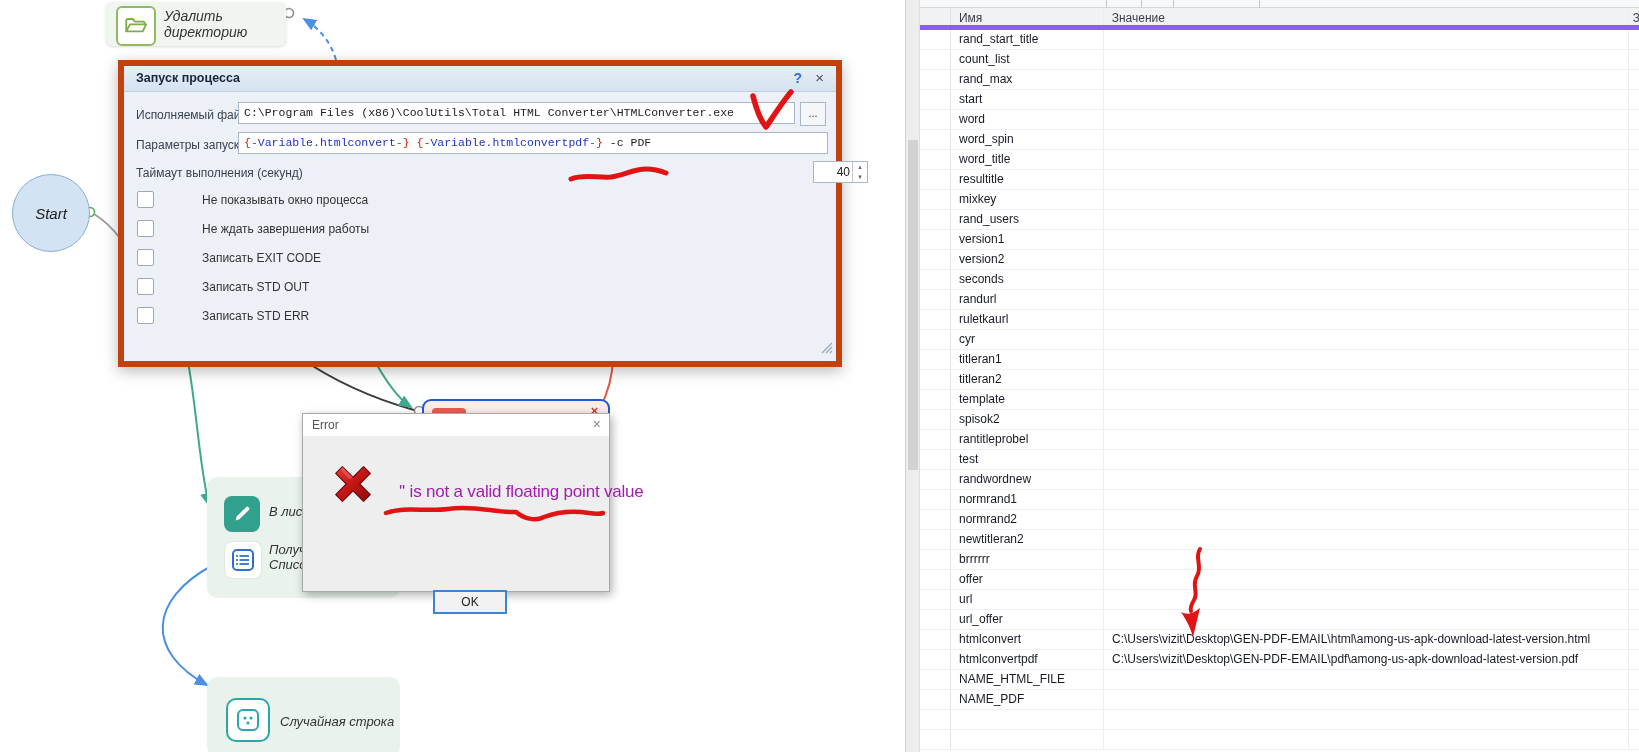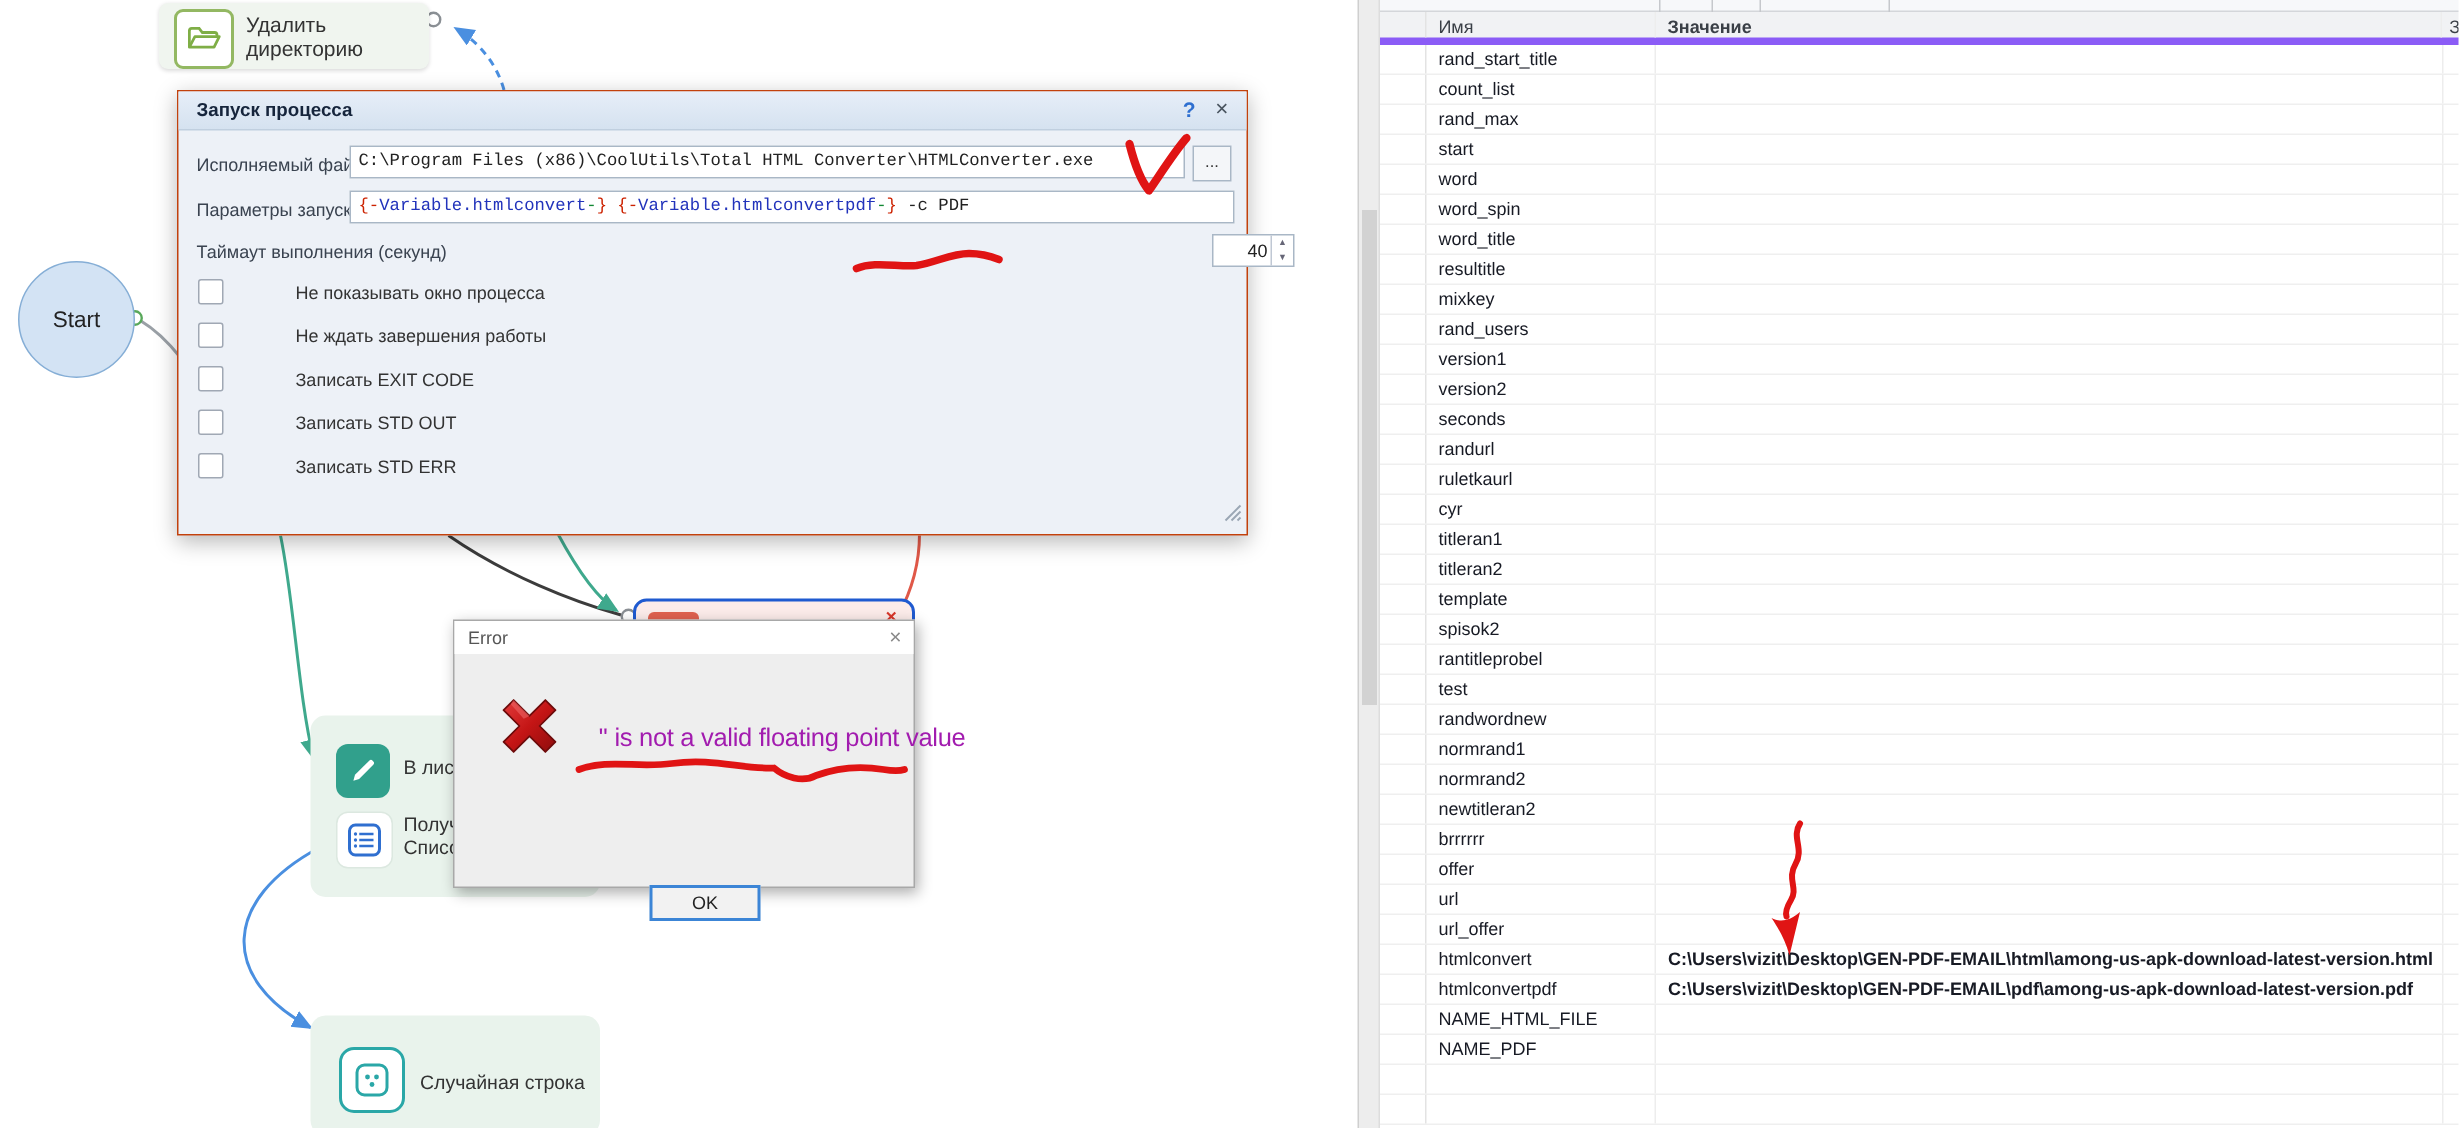--- a/index.html
+++ b/index.html
@@ -1,19 +1,19 @@
 <!DOCTYPE html>
 <html><head>
 <meta charset="utf-8">
 <style>
   html,body{margin:0;padding:0;width:1639px;height:752px;overflow:hidden;
     font-family:"Liberation Sans",sans-serif;background:#fff;position:relative;}
   .abs{position:absolute;}
   
-  #canvas{left:0;top:0;width:905px;height:752px;background:#fff;z-index:0;}
+  #canvas{left:0;top:0;width:905px;height:752px;background:#fff;z-index:0;font-style:italic;}
   #edges,#annotations{position:absolute;left:0;top:0;pointer-events:none;}
   #edges{z-index:1;}
   #annotations{z-index:50;}
   .node-delete{left:106px;top:2px;width:180px;height:44px;background:#f0f5ef;border-radius:6px;
     box-shadow:0 1px 3px rgba(0,0,0,.14);z-index:2;display:flex;align-items:center;}
   .node-delete .iconbox{position:absolute;left:10px;top:4px;width:36px;height:36px;background:#fff;
     border:2px solid #93b862;border-radius:6px;display:flex;align-items:center;justify-content:center;}
   .node-delete .lbl{margin-left:58px;font-size:14px;color:#333;}
   .node-start{left:12px;top:174px;width:76px;height:76px;border-radius:50%;background:#d3e3f4;
     border:1.5px solid #85aed6;display:flex;align-items:center;justify-content:center;
@@ -26,21 +26,21 @@
   .icon-white{position:absolute;left:17px;top:64px;width:36px;height:36px;background:#fff;
     border:1px solid #dce8e0;border-radius:8px;display:flex;align-items:center;justify-content:center;}
   .icon-rand{position:absolute;left:19px;top:21px;width:40px;height:40px;background:#fff;
     border:2.5px solid #2aa7a7;border-radius:10px;display:flex;align-items:center;justify-content:center;}
   .g-lbl{position:absolute;font-size:13px;color:#333;}
   .node-blue{left:422px;top:399px;width:184px;height:40px;background:#fcecea;border:2.5px solid #1f5ad0;
     border-radius:9px;z-index:3;}
   .node-blue .chip{position:absolute;left:8px;top:7px;width:34px;height:13px;background:#e0614f;border-radius:4px;}
   .node-blue .nx{position:absolute;right:10px;top:2px;color:#d8362a;font-weight:bold;font-size:13px;}
   
-  #pdlg{left:118px;top:60px;width:712px;height:295px;background:#edf1f7;border:1px solid #c2410c;
+  #pdlg{left:118px;top:60px;width:712px;height:295px;background:#edf1f7;border:6px solid #c2410c;
     box-shadow:0 4px 14px rgba(0,0,0,.28);z-index:10;}
   #pdlg .tbar{position:absolute;left:0;top:0;right:0;height:25px;
     background:linear-gradient(#e7eef8,#d5e2f0);border-bottom:1px solid #c0cfdf;}
   #pdlg .ttl{position:absolute;left:12px;top:5px;font-size:12.5px;font-weight:bold;color:#16253c;}
   #pdlg .help{position:absolute;right:34px;top:4px;color:#2e6fd0;font-weight:bold;font-size:14px;cursor:default;}
   #pdlg .cls{position:absolute;right:12px;top:3px;color:#4a5560;font-size:15px;cursor:default;}
   .f-label{position:absolute;font-size:12px;color:#3a4350;}
   .f-input{position:absolute;background:#fff;border:1px solid #a9b7c6;height:20px;
     font-family:"Liberation Mono","DejaVu Sans Mono",monospace;font-size:11.5px;color:#222;
     line-height:20px;padding-left:5px;white-space:nowrap;overflow:hidden;}
@@ -75,21 +75,21 @@
   #topstrip{position:absolute;left:0;top:0;width:720px;height:8px;background:#f7f8fa;border-bottom:1px solid #d4d6da;box-sizing:border-box;}
   .tick{position:absolute;top:0;width:1px;height:8px;background:#c6c8cc;}
   .t-head{position:absolute;left:0;top:8px;width:720px;height:22px;background:#f1f2f4;
     border-bottom:5px solid #8b5cf6;display:flex;box-sizing:border-box;font-size:12px;color:#3a3f46;}
   .t-body{position:absolute;left:0;top:30px;width:720px;}
   .t-row{display:flex;height:20px;border-bottom:1px solid #efefef;box-sizing:border-box;}
   .c-sel{width:31px;border-right:1px solid #e3e3e3;box-sizing:border-box;}
   .c-name{width:153px;border-right:1px solid #ededed;box-sizing:border-box;padding-left:8px;
     line-height:19px;font-size:12px;color:#171a24;white-space:nowrap;overflow:hidden;}
   .c-val{width:525px;border-right:1px solid #ededed;box-sizing:border-box;padding-left:8px;
-    line-height:19px;font-size:12px;color:#171a24;white-space:nowrap;overflow:hidden;font-weight:bold;}
+    line-height:19px;font-size:12px;color:#171a24;white-space:nowrap;overflow:hidden;}
   .c-extra{flex:1;}
   .t-head .c-name,.t-head .c-val{line-height:21px;color:#3a3f46;}
 </style>
 </head>
 <body>
 
 <div id="canvas" class="abs">
   <svg id="edges" width="905" height="752">
     <defs>
       <marker id="mTeal" markerWidth="8" markerHeight="8" refX="6" refY="3" orient="auto">

